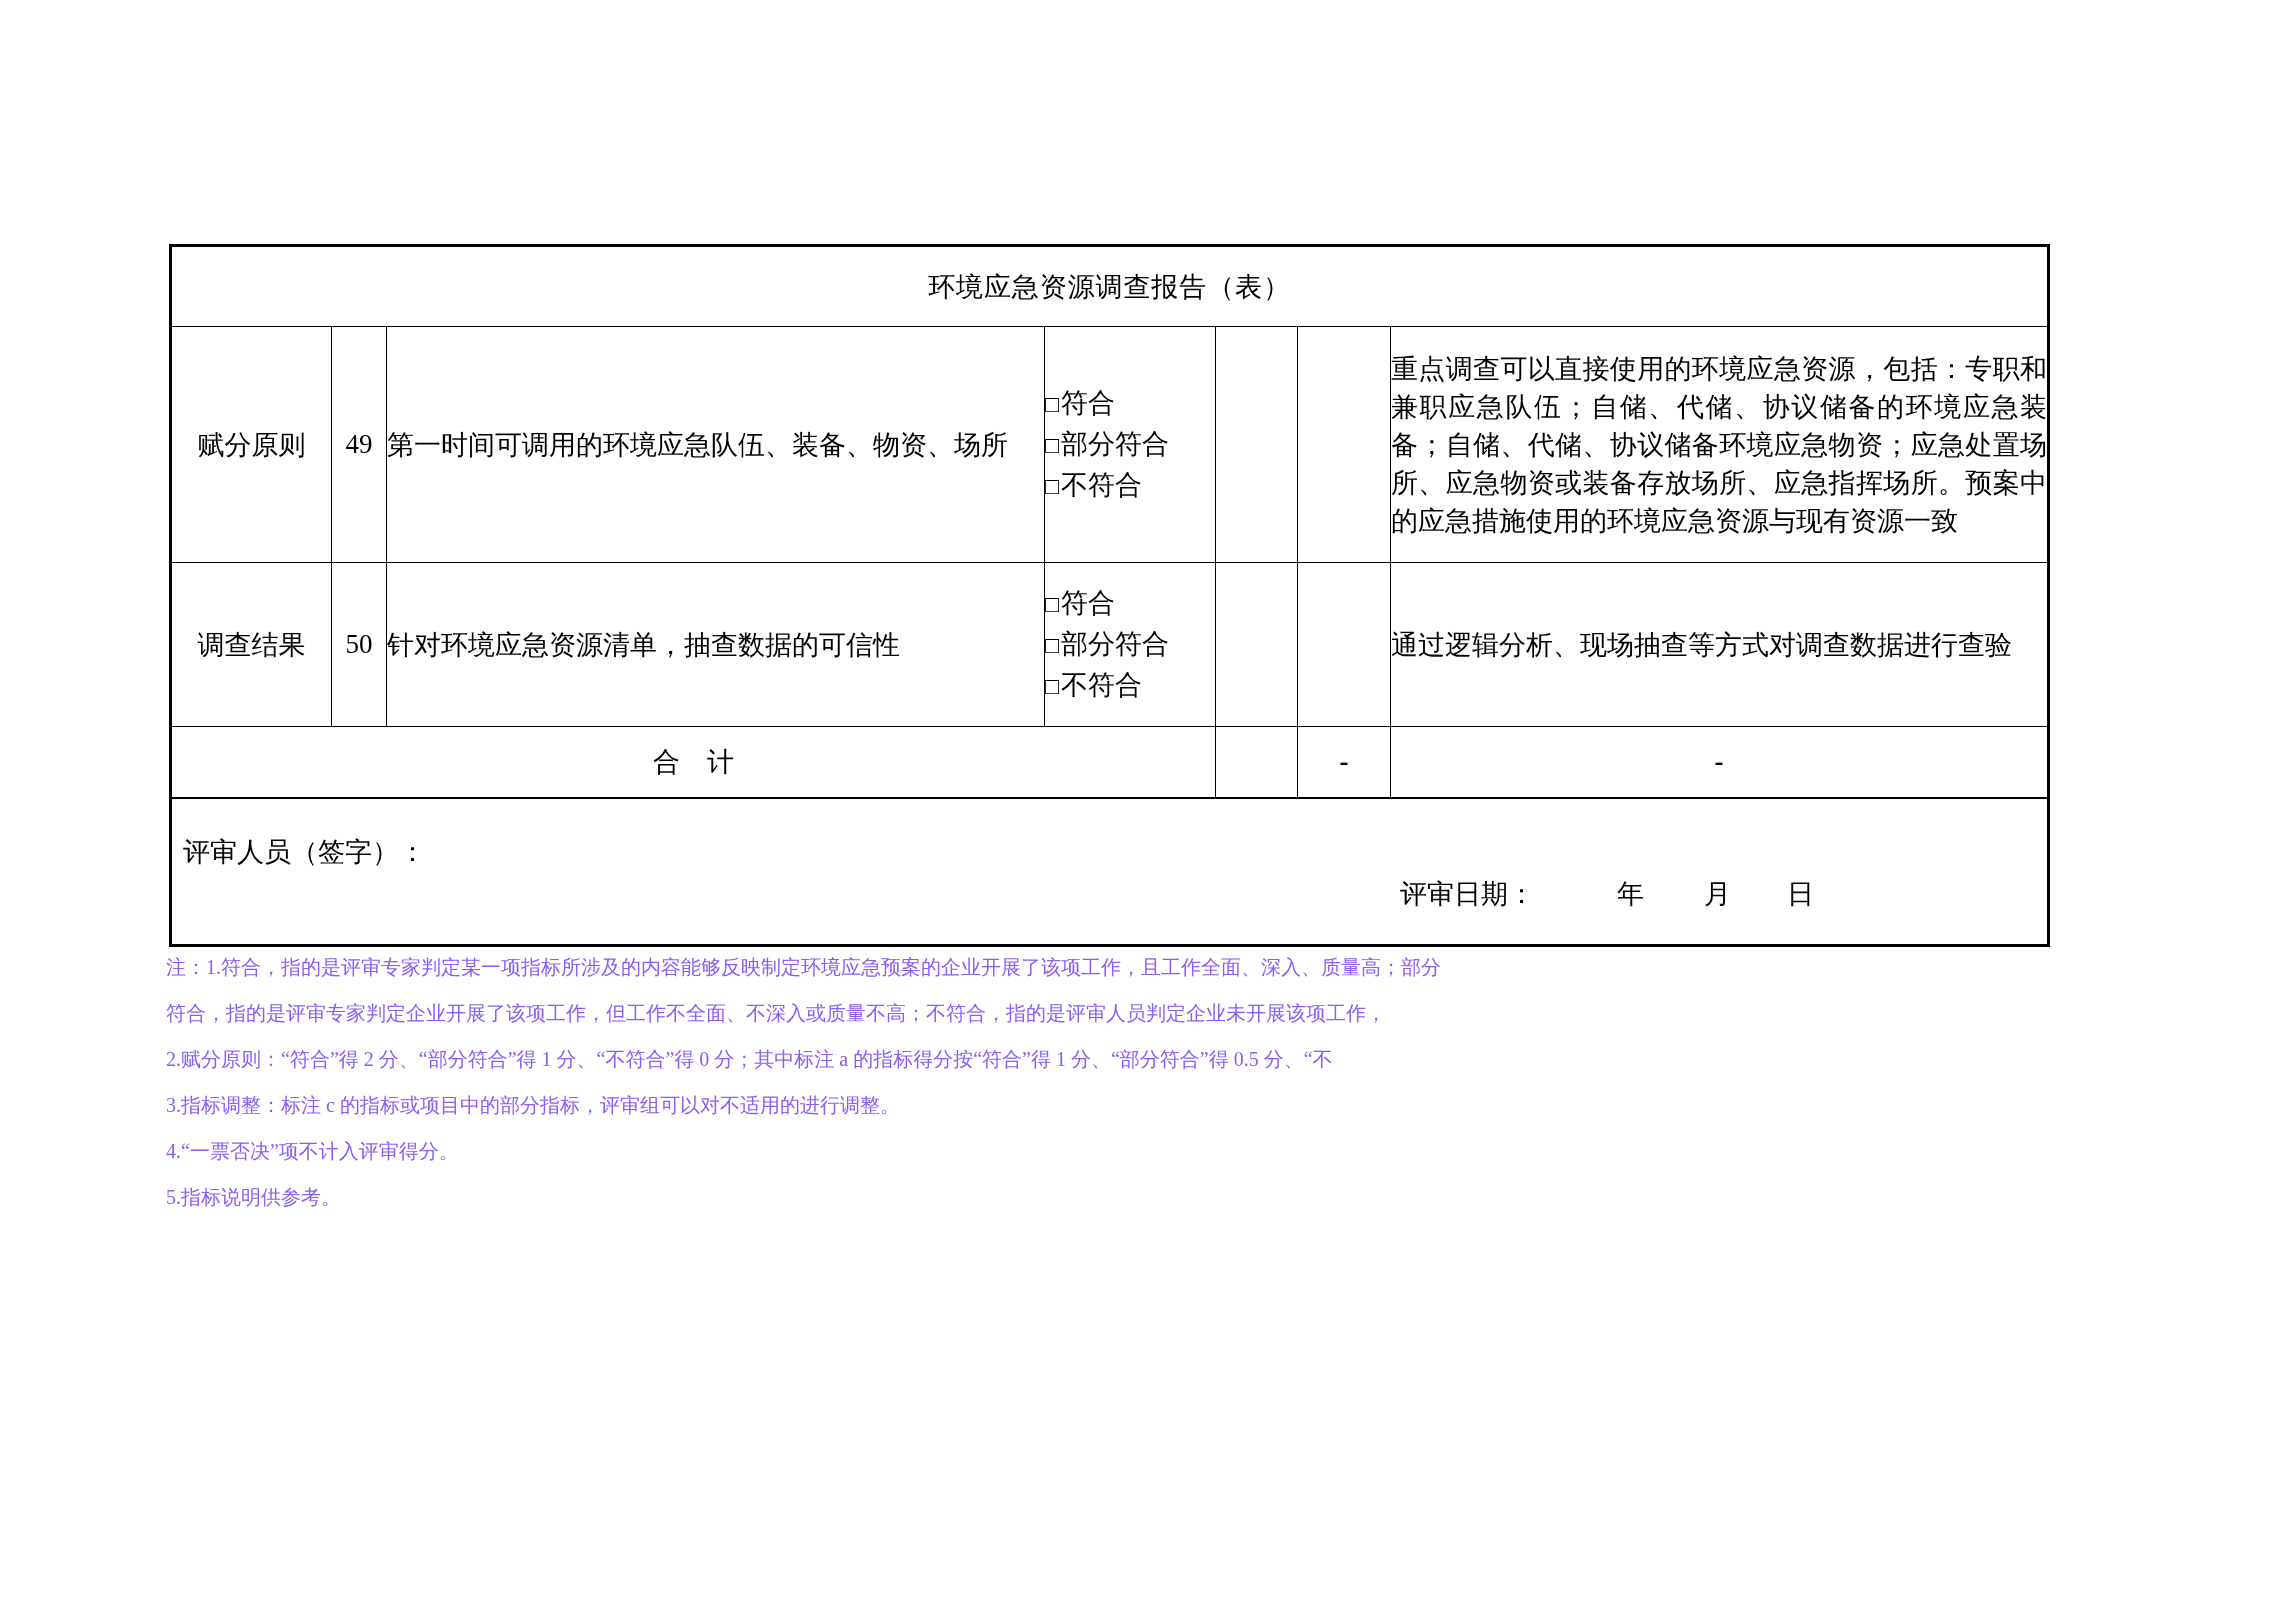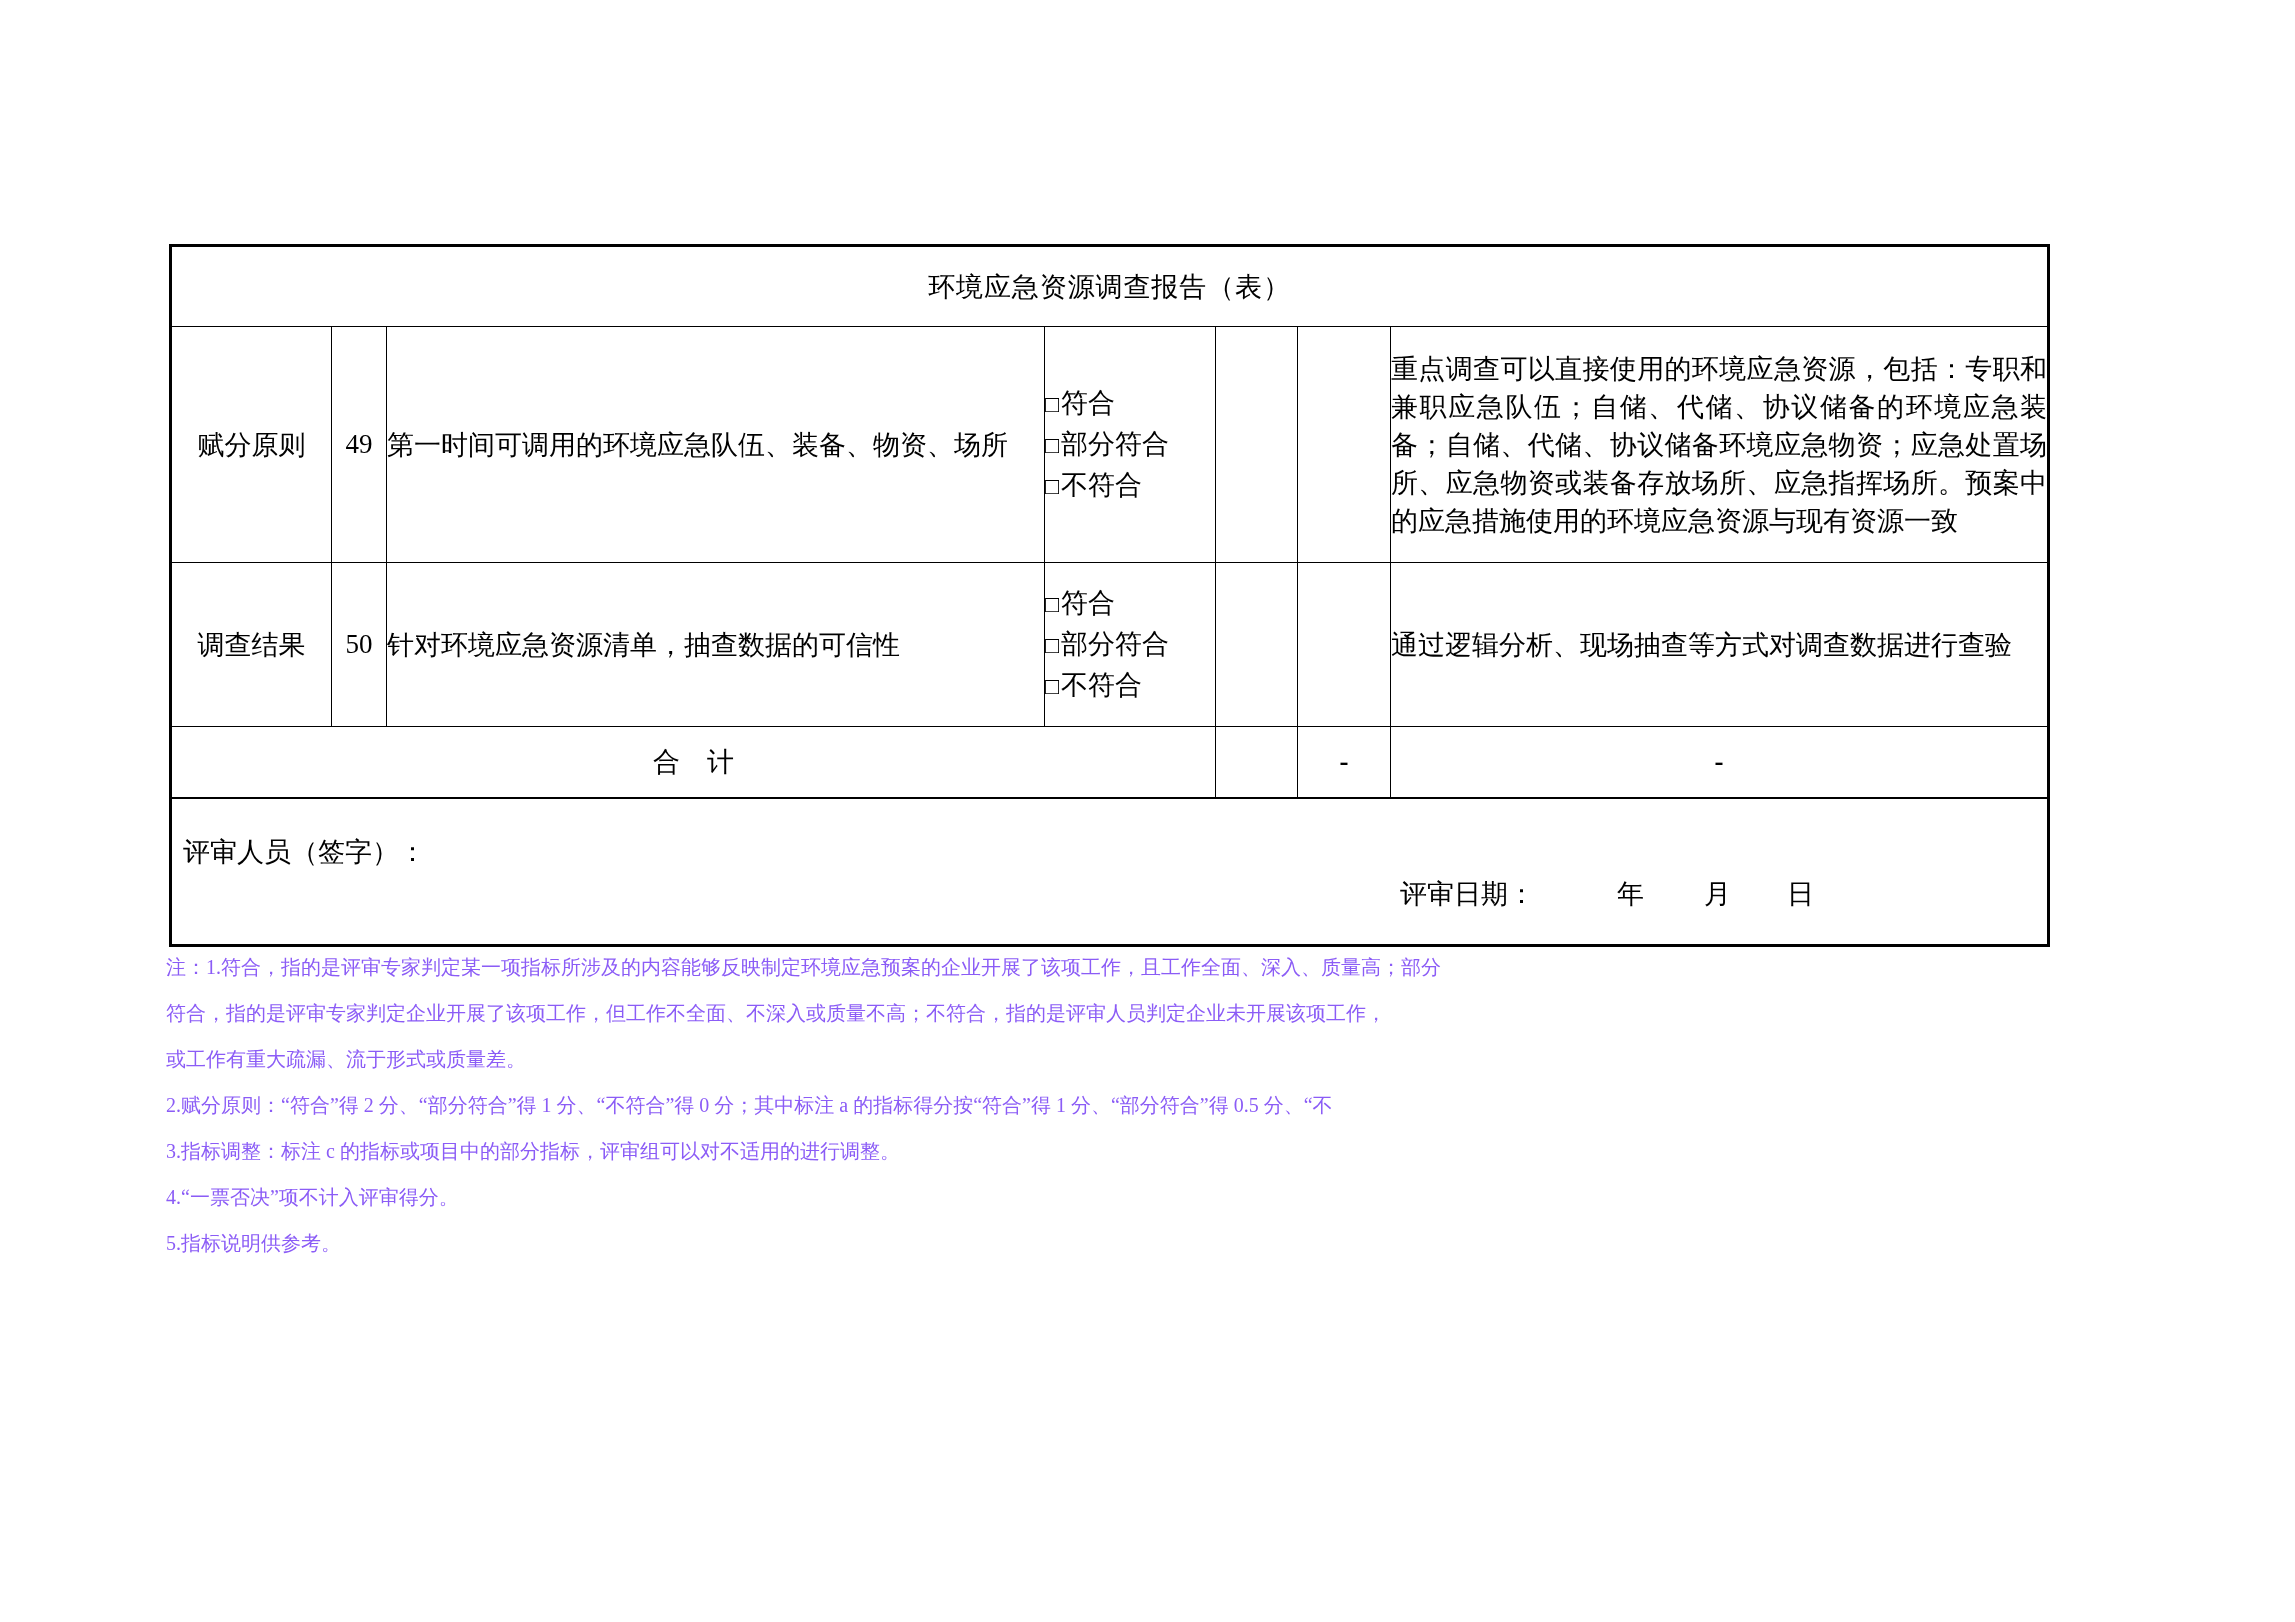--- a/index.html
+++ b/index.html
@@ -182,21 +182,20 @@
           </div>
         </div>
       </td>
     </tr>
   </tbody>
     </table>
 
   <div class="notes">
     <div class="note-line">注：1.符合，指的是评审专家判定某一项指标所涉及的内容能够反映制定环境应急预案的企业开展了该项工作，且工作全面、深入、质量高；部分</div>
     <div class="note-line">符合，指的是评审专家判定企业开展了该项工作，但工作不全面、不深入或质量不高；不符合，指的是评审人员判定企业未开展该项工作，</div>
-    <div class="note-line">或工作有重大疏漏、流于形式或质量差。</div>
     <div class="note-line">2.赋分原则：“符合”得 2 分、“部分符合”得 1 分、“不符合”得 0 分；其中标注 a 的指标得分按“符合”得 1 分、“部分符合”得 0.5 分、“不</div>
     <div class="note-line">3.指标调整：标注 c 的指标或项目中的部分指标，评审组可以对不适用的进行调整。</div>
     <div class="note-line">4.“一票否决”项不计入评审得分。</div>
     <div class="note-line">5.指标说明供参考。</div>
   </div>
 
 </div>
 
 
 </body></html>

